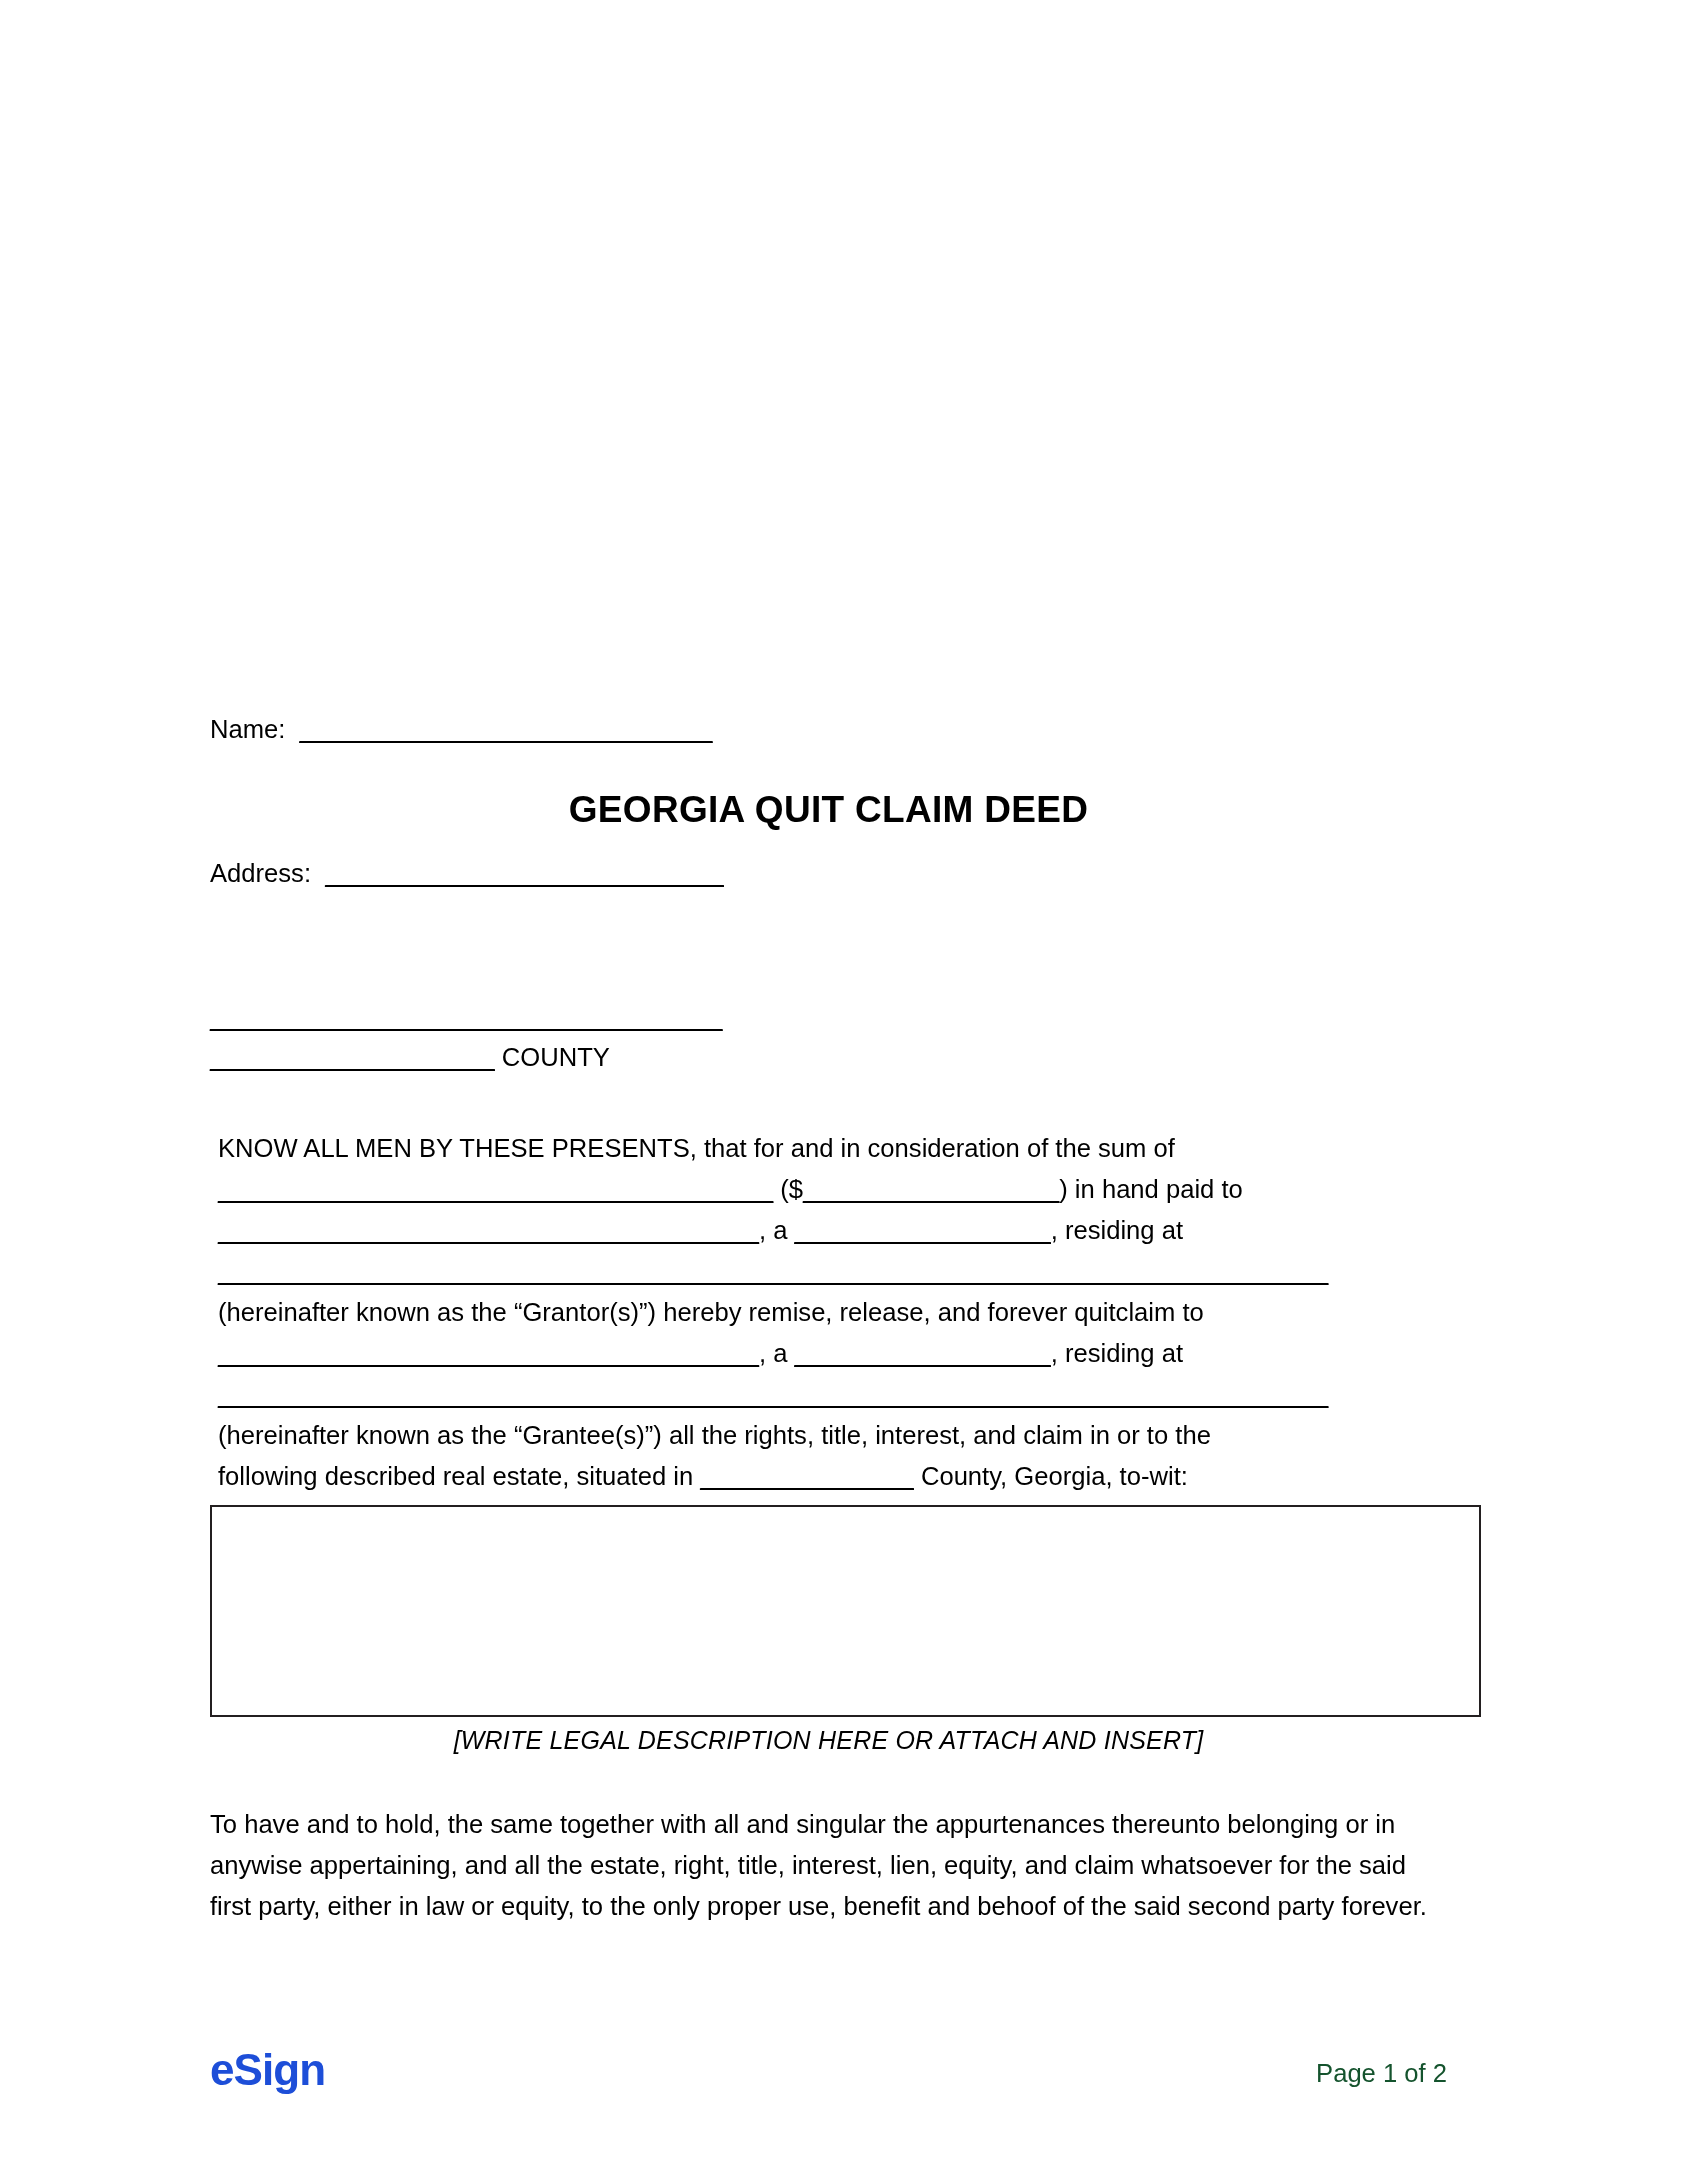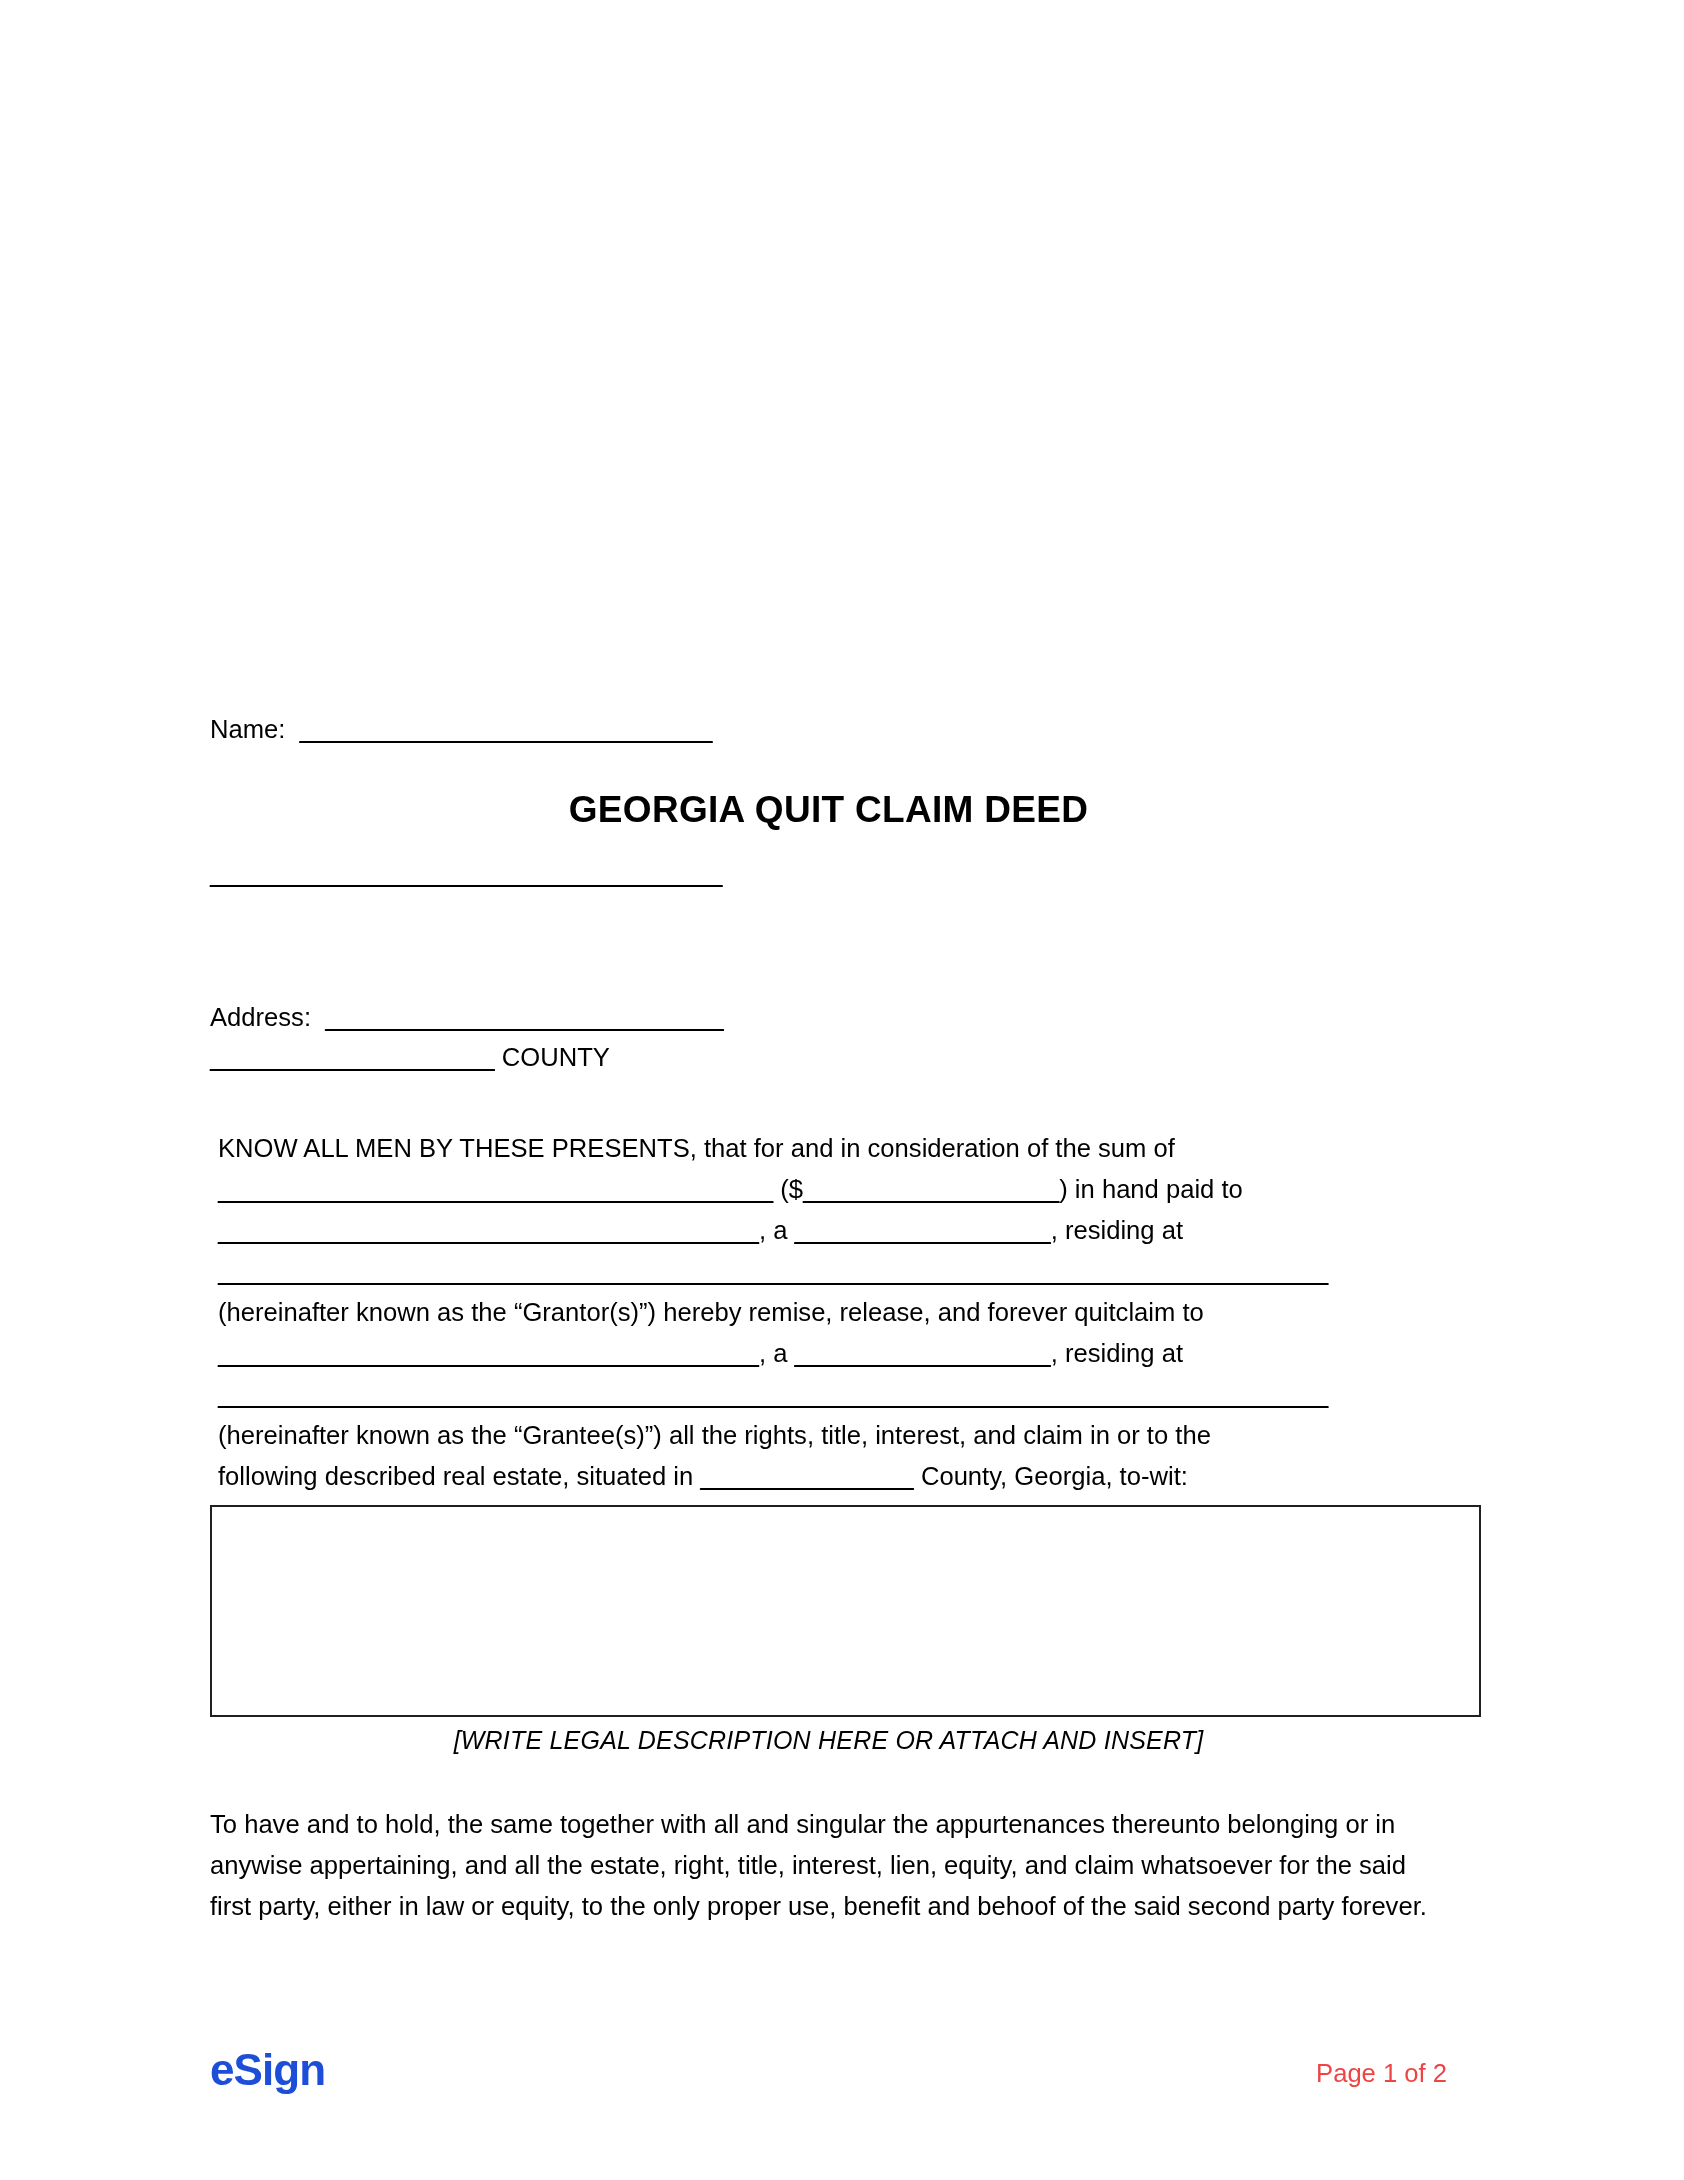--- a/index.html
+++ b/index.html
@@ -137,38 +137,38 @@
     font-weight: bold;
     letter-spacing: -0.9px;
     line-height: 1;
     color: #1d4ed8;
   }
 
   .page-num {
     font-size: 25.6px;
     line-height: 1;
     padding-bottom: 5.1px;
-    color: #ef4444;
+    color: #14532d;
   }
 </style>
 </head>
 <body>
 
 <div class="page">
 
   <div class="doc-body">
 
     <div class="return-block">
 
       <div class="return-fields">
         <div><span>Name:  </span><span class="blank">_____________________________</span></div>
 
+        <div><span>Address:  </span><span class="blank">____________________________</span></div>
+
         <div><span class="blank">____________________________________</span></div>
-
-        <div><span>Address:  </span><span class="blank">____________________________</span></div>
       </div>
     </div>
 
     <div class="title">GEORGIA QUIT CLAIM DEED</div>
 
     <div class="state-block">
       <div><span class="blank">____________________</span><span> COUNTY</span></div>
     </div>
 
     <div class="main-para"><span>KNOW ALL MEN BY THESE PRESENTS, that for and in consideration of the sum of</span>

